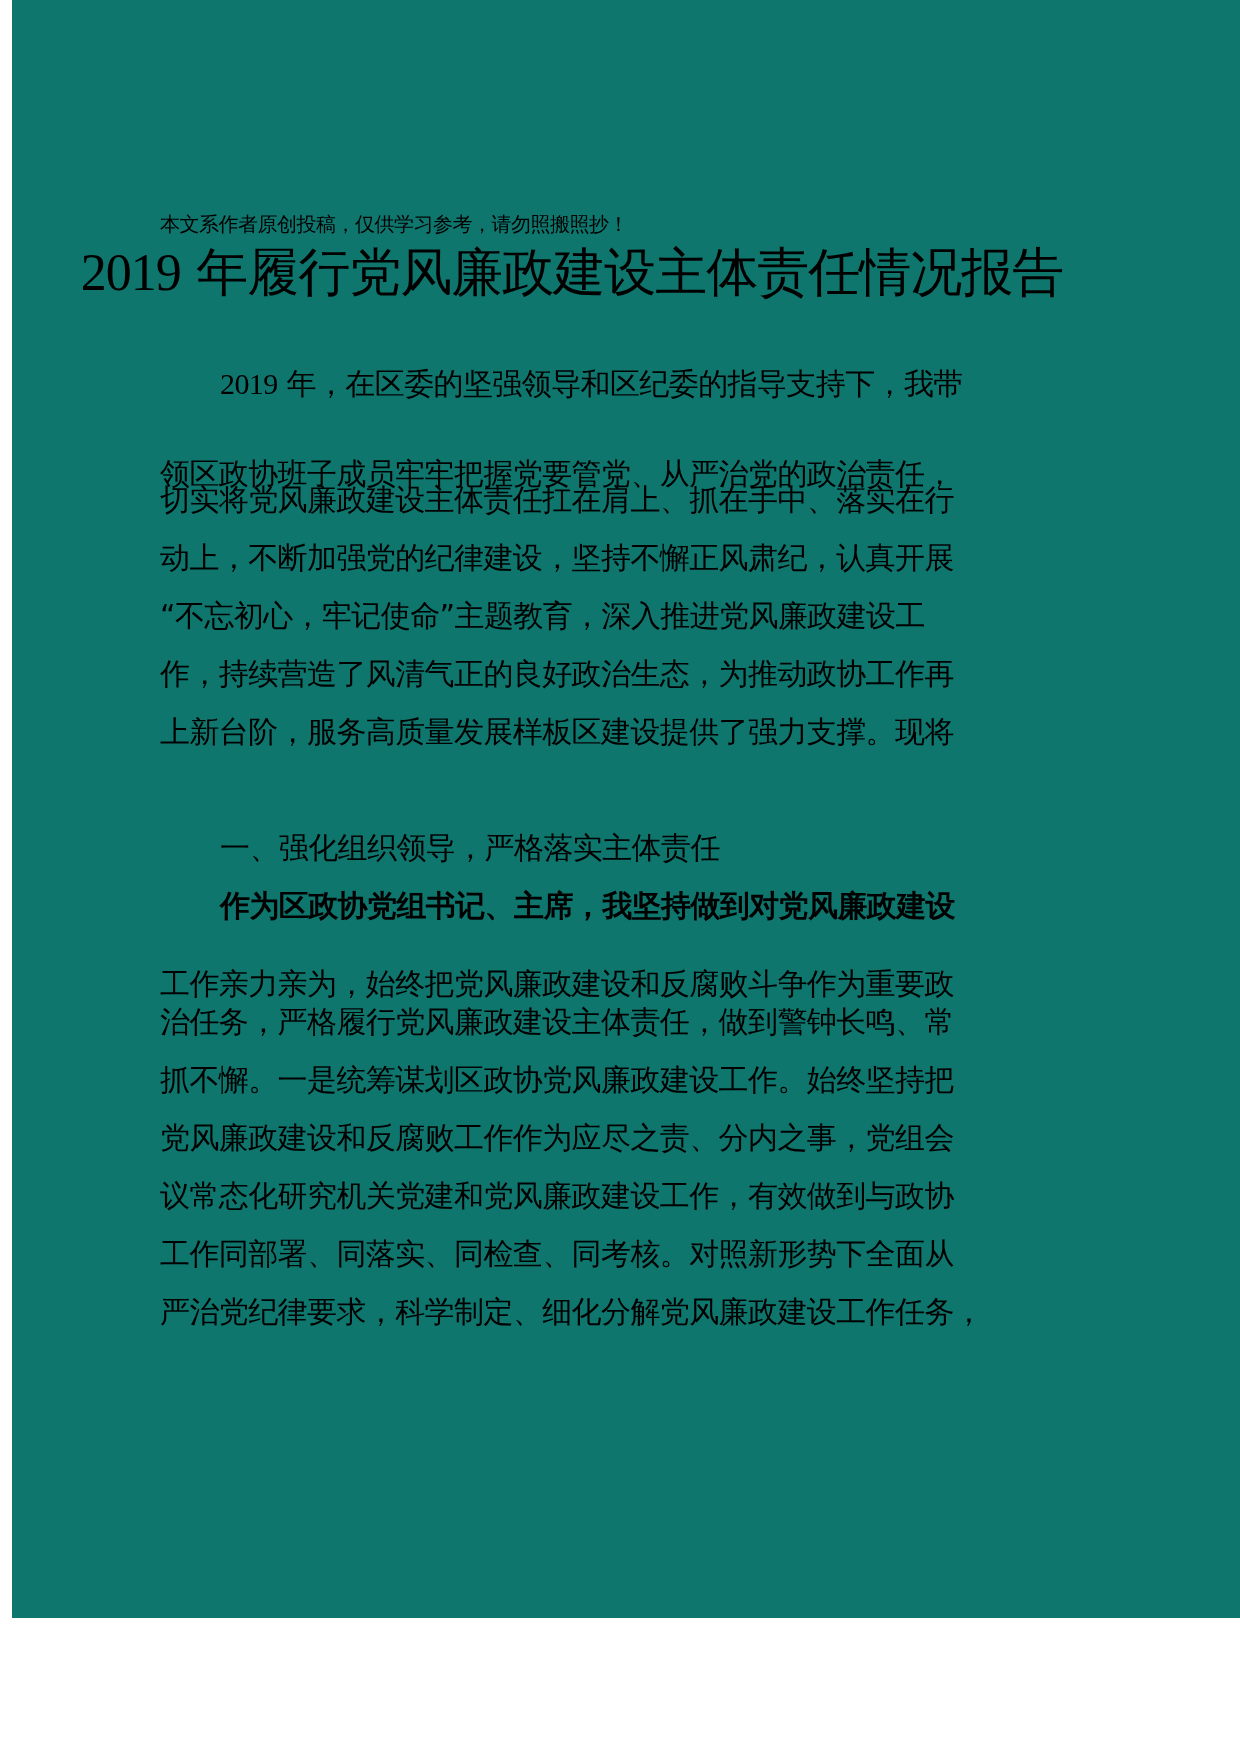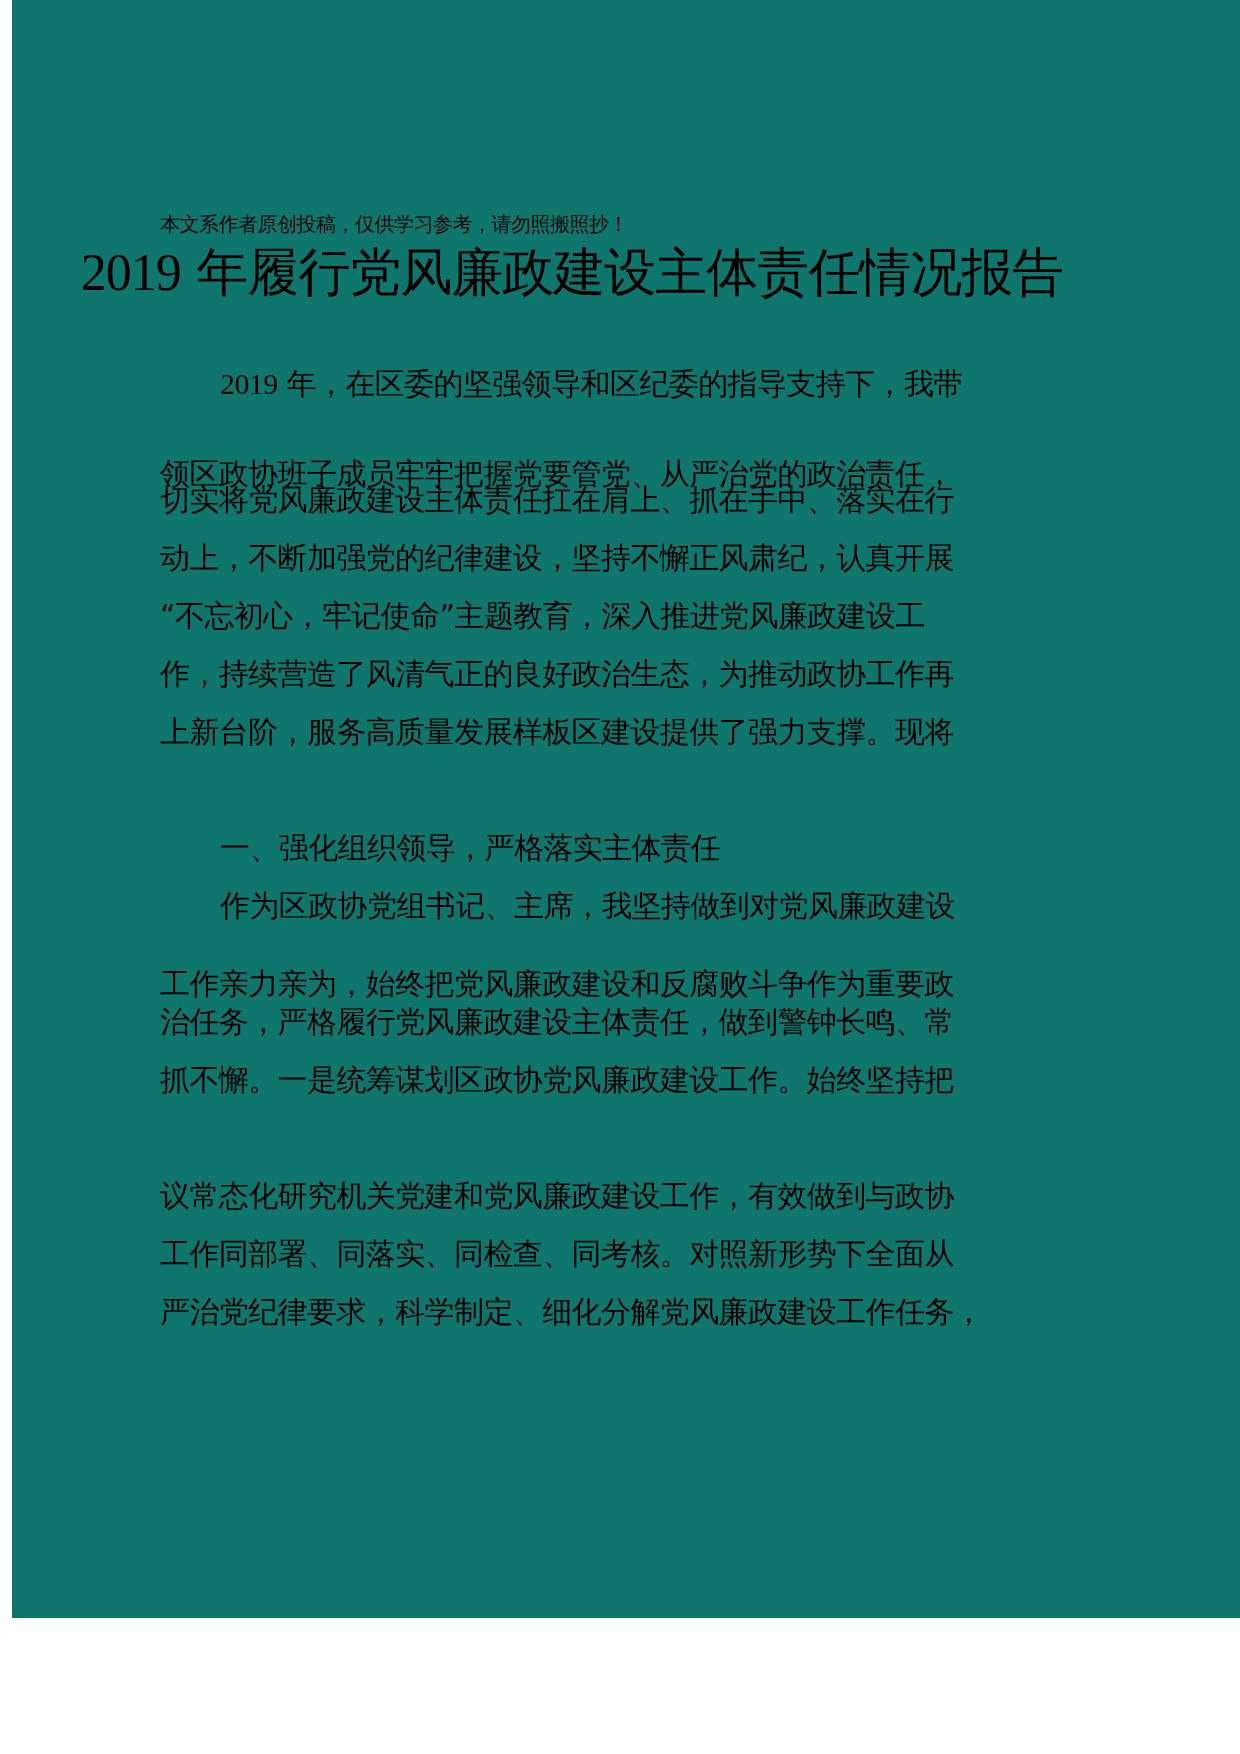--- a/index.html
+++ b/index.html
@@ -73,21 +73,22 @@
   <div class="line indent" style="top:364px;"><span class="latin-num">2019</span> <span>年，在区委的坚强领导和区纪委的指导支持下，我带</span></div>
   <div class="line" style="top:422px;margin-top:32px;">领区政协班子成员牢牢把握党要管党、从严治党的政治责任，</div>
   <div class="line" style="top:480px;">切实将党风廉政建设主体责任扛在肩上、抓在手中、落实在行</div>
   <div class="line" style="top:538px;">动上，不断加强党的纪律建设，坚持不懈正风肃纪，认真开展</div>
   <div class="line" style="top:596px;">“不忘初心，牢记使命”主题教育，深入推进党风廉政建设工</div>
   <div class="line" style="top:654px;">作，持续营造了风清气正的良好政治生态，为推动政协工作再</div>
   <div class="line" style="top:712px;">上新台阶，服务高质量发展样板区建设提供了强力支撑。现将</div>
 
   <div class="line indent" style="top:828px;">一、强化组织领导，严格落实主体责任</div>
 
-  <div class="line indent" style="top:886px;">作为区政协党组书记、主席，我坚持做到对党风廉政建设</div>
+  <div class="line indent" style="top:886px;font-weight:bold;">作为区政协党组书记、主席，我坚持做到对党风廉政建设</div>
   <div class="line" style="top:944px;margin-top:20px;">工作亲力亲为，始终把党风廉政建设和反腐败斗争作为重要政</div>
   <div class="line" style="top:1002px;">治任务，严格履行党风廉政建设主体责任，做到警钟长鸣、常</div>
   <div class="line" style="top:1060px;"><span>抓不懈。</span><span class="bold">一是统筹谋划区政协党风廉政建设工作。</span><span>始终坚持把</span></div>
+  <div class="line" style="top:1118px;">党风廉政建设和反腐败工作作为应尽之责、分内之事，党组会</div>
   <div class="line" style="top:1176px;">议常态化研究机关党建和党风廉政建设工作，有效做到与政协</div>
   <div class="line" style="top:1234px;text-align:center;">工作同部署、同落实、同检查、同考核。对照新形势下全面从</div>
   <div class="line" style="top:1292px;">严治党纪律要求，科学制定、细化分解党风廉政建设工作任务，</div>
 
 </div>
 
 </body></html>

